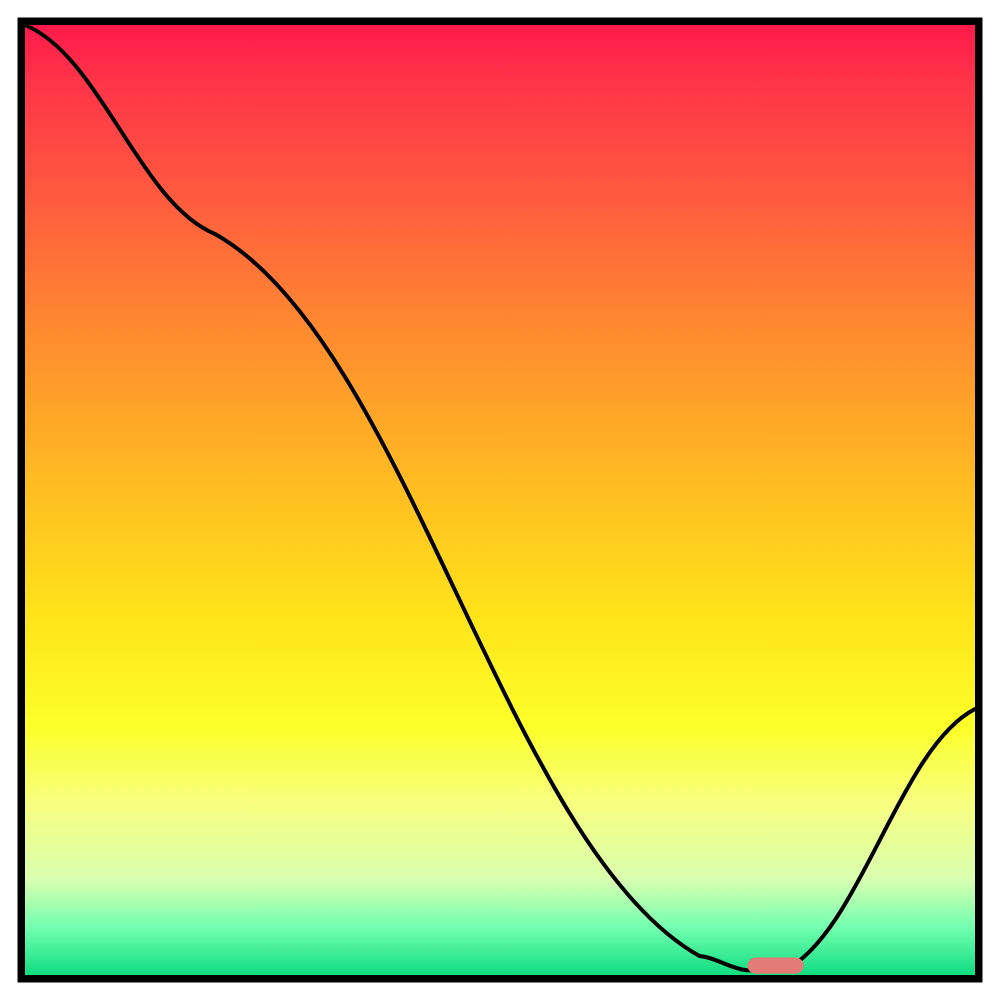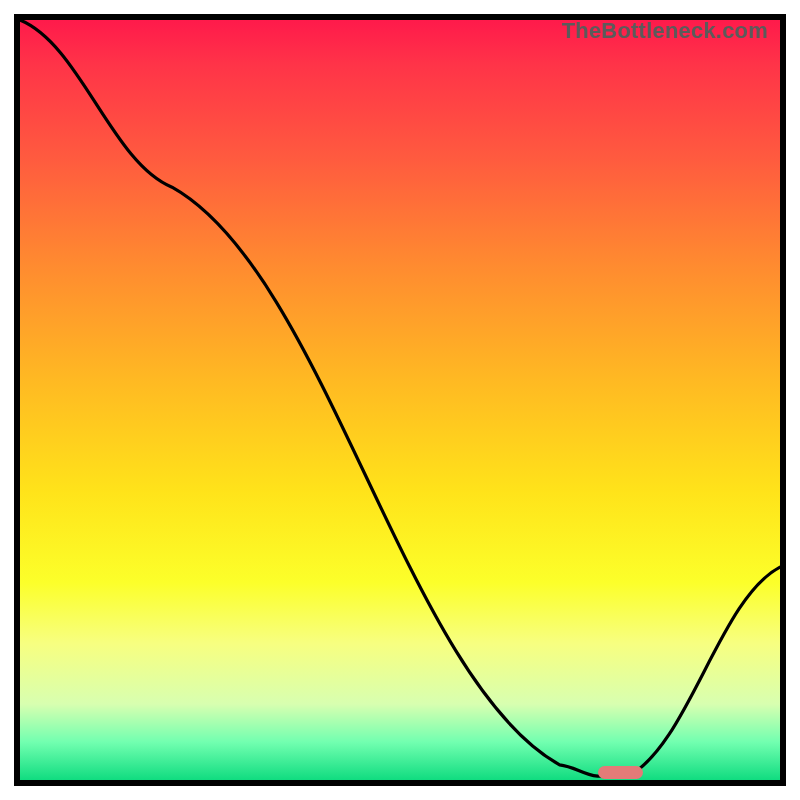--- a/index.html
+++ b/index.html
@@ -70,14 +70,13 @@
 
 <div class="frame">
   <div class="plot-area"></div>
 
   <svg class="curve" viewBox="0 0 760 760" preserveAspectRatio="none">
     <path d="M 0.0 0.0 C 60.8 25.1, 91.2 142.1, 152.0 167.2 C 307.0 253.8, 384.6 658.2, 539.6 744.8 C 554.8 746.5, 562.4 754.5, 577.6 756.2 C 589.8 756.2, 595.8 756.2, 608.0 756.2 C 668.8 724.9, 699.2 578.6, 760.0 547.2 " fill="none" stroke="#000000" stroke-width="3.2" stroke-linecap="round" stroke-linejoin="round"></path>
   </svg>
 
   <div class="marker" style="left: 577.6px; width: 45.6px; top: 746.4px; background: rgb(227, 123, 120);"></div>
 
-  <div class="watermark">TheBottleneck.com</div>
 </div>
 
 </body></html>

